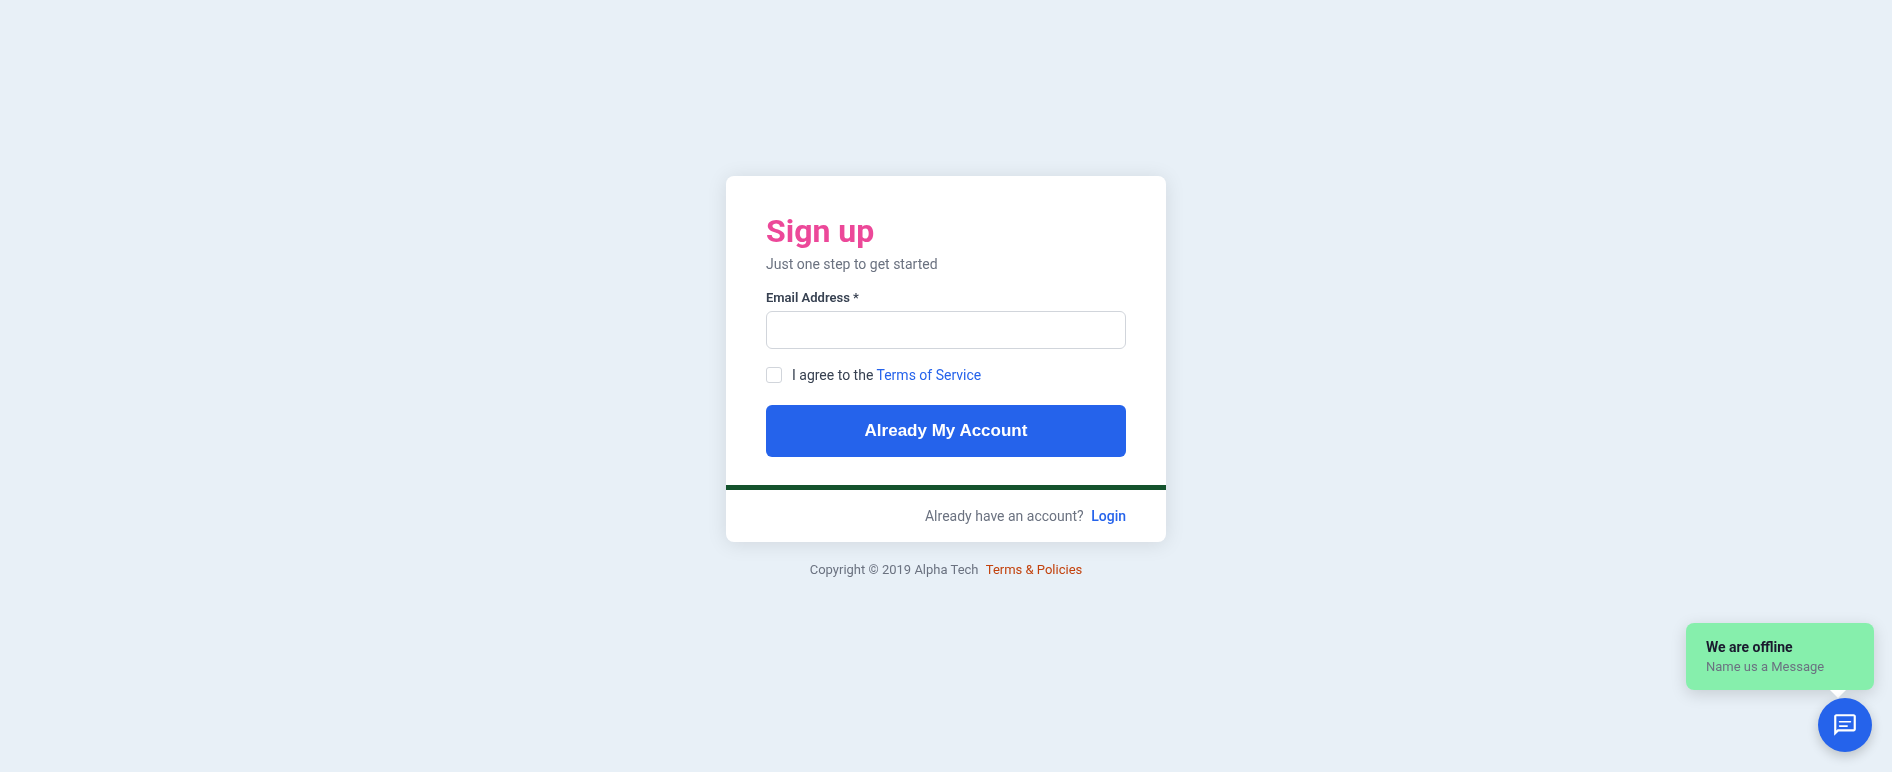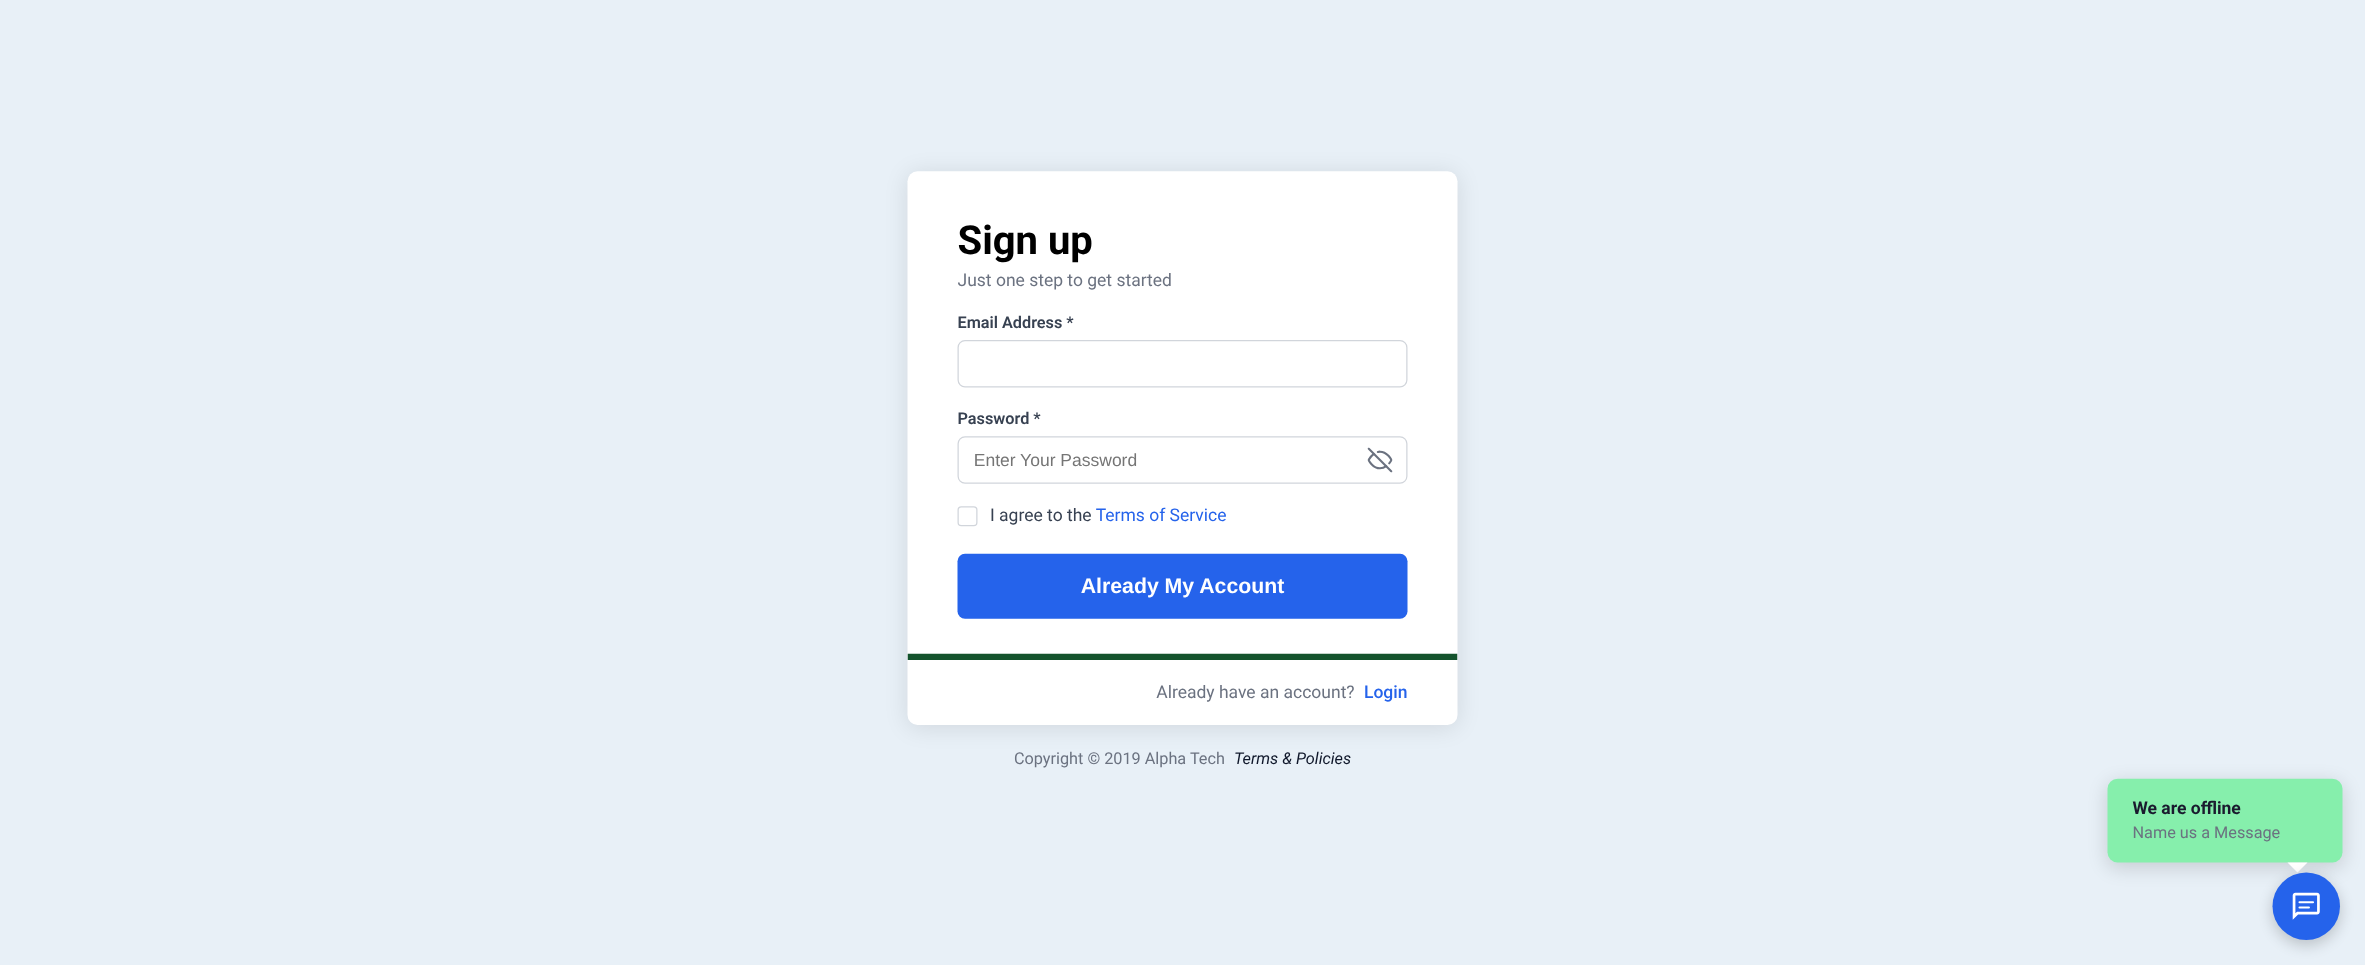--- a/index.html
+++ b/index.html
@@ -35,21 +35,21 @@
       overflow: hidden;
     }
 
     .card-body {
       padding: 36px 40px 28px;
     }
 
     .sign-up-title {
       font-size: 32px;
       font-weight: 700;
-      color: #000000;
+      color: #ec4899;
       margin-bottom: 6px;
     }
 
     .sign-up-subtitle {
       font-size: 14px;
       color: #6b7280;
       margin-bottom: 18px;
     }
 
     .form-row {
@@ -177,23 +177,22 @@
       font-weight: 500;
     }
 
     .page-copyright {
       margin-top: 20px;
       font-size: 13px;
       color: #6b7280;
     }
 
     .page-copyright a {
-      color: #0f172a;
+      color: #c2410c;
       text-decoration: none;
-      font-style: italic;
     }
 
     
     .chat-bubble {
       position: fixed;
       bottom: 20px;
       right: 20px;
       width: 54px;
       height: 54px;
       background: #2563eb;
@@ -257,33 +256,20 @@
 
       <h1 class="sign-up-title">Sign up</h1>
       <p class="sign-up-subtitle">Just one step to get started</p>
 
 
       <div class="form-group form-group-full">
         <label class="form-label">Email Address *</label>
         <input type="email" class="form-input" style="">
       </div>
 
-      <div class="form-group form-group-full">
-        <label class="form-label">Password *</label>
-        <div class="password-wrapper">
-          <input type="password" class="form-input" placeholder="Enter Your Password" style="">
-          <button class="toggle-password" aria-label="Toggle password visibility">
-            <svg viewBox="0 0 24 24" fill="none" stroke="currentColor" stroke-width="2" stroke-linecap="round" stroke-linejoin="round">
-              <path d="M17.94 17.94A10.07 10.07 0 0 1 12 20c-7 0-11-8-11-8a18.45 18.45 0 0 1 5.06-5.94"></path>
-              <path d="M9.9 4.24A9.12 9.12 0 0 1 12 4c7 0 11 8 11 8a18.5 18.5 0 0 1-2.16 3.19"></path>
-              <line x1="1" y1="1" x2="23" y2="23"></line>
-            </svg>
-          </button>
-        </div>
-      </div>
 
       <div class="checkbox-row">
         <input type="checkbox" class="checkbox-input" id="terms-checkbox" style="">
         <label class="checkbox-label" for="terms-checkbox">
           I agree to the <a href="#" id="terms-link">Terms of Service</a>
         </label>
       </div>
 
       <button class="btn-create">Already My Account</button>
     </div>

